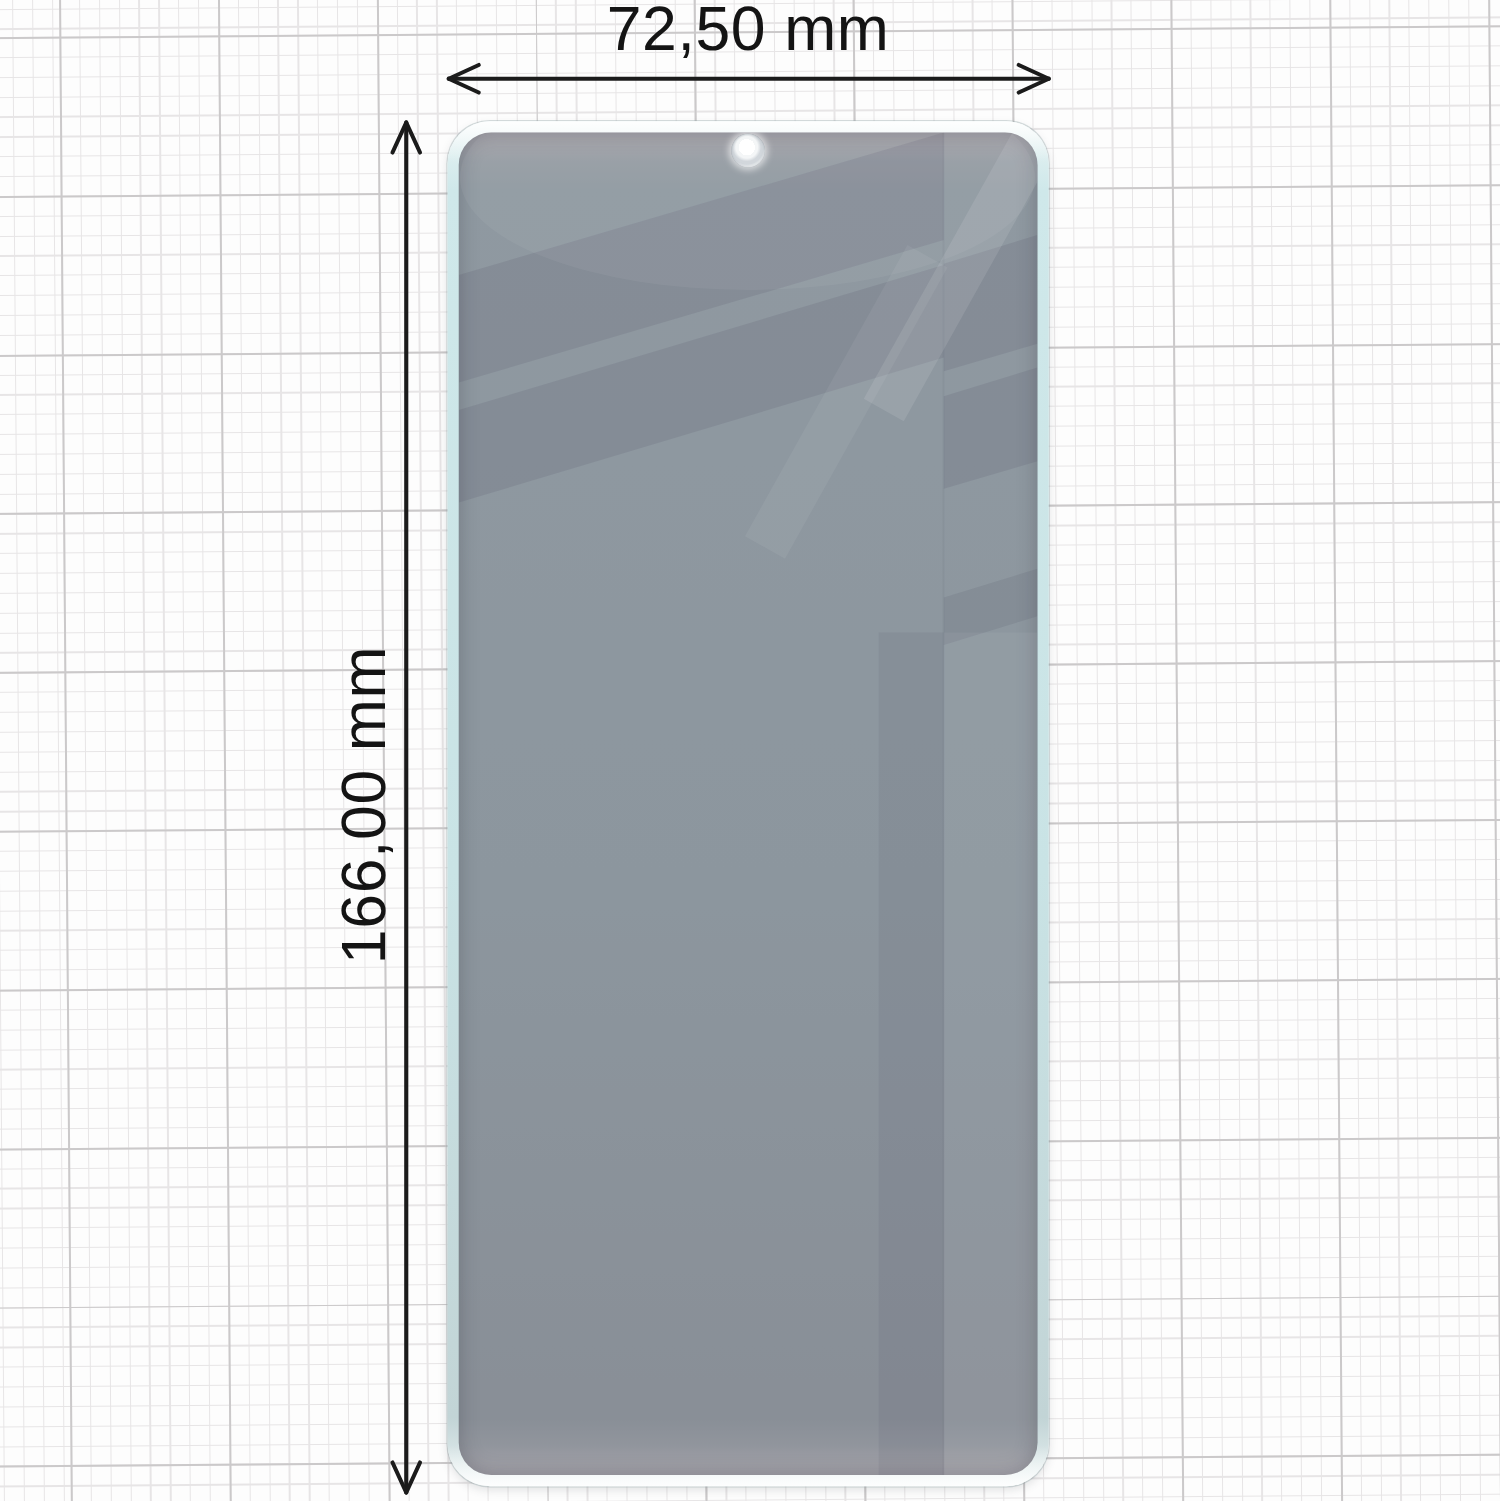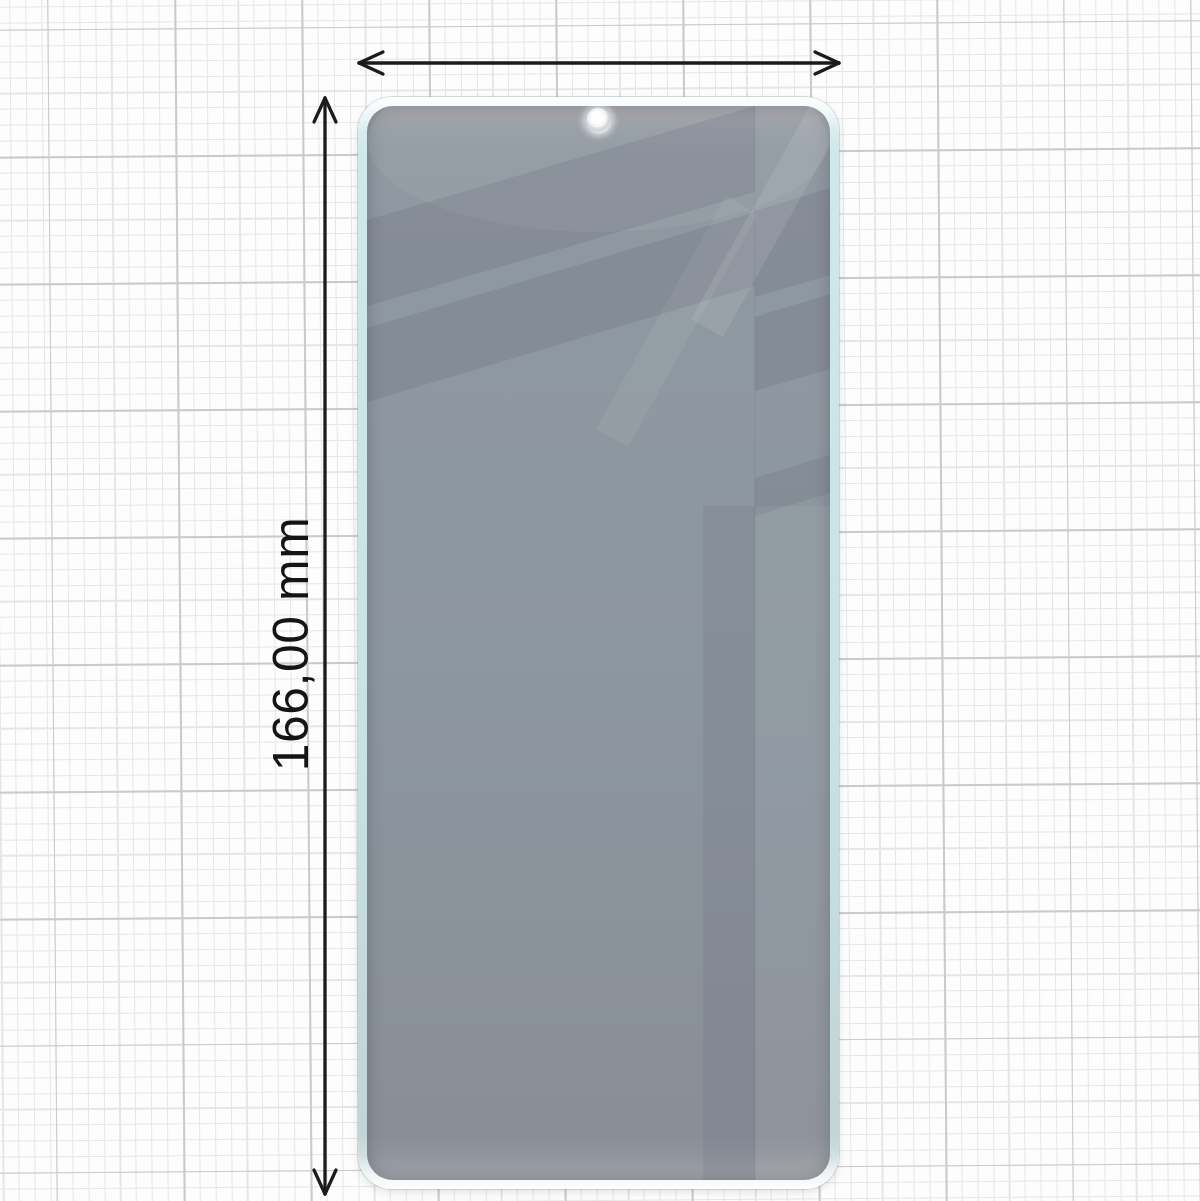--- a/index.html
+++ b/index.html
@@ -81,20 +81,21 @@
         <rect x="388" y="400" width="75" height="674" fill="#ffffff" opacity="0.05"></rect>
 
         <polygon points="324,213 454,-20 486,-2 356,231" fill="#ffffff" opacity="0.10"></polygon>
         <polygon points="229,323 359,90 391,108 261,341" fill="#ffffff" opacity="0.06"></polygon>
         <ellipse cx="231" cy="36" rx="230" ry="90" fill="#ffffff" opacity="0.05"></ellipse>
       </svg>
       <div class="camera-hole"></div>
     </div>
   </div>
 
+  <div class="dim-label width">72,50 mm</div>
   <svg class="arrow-svg" style="left:355px;top:47px;" width="488" height="32" viewBox="0 0 488 32" aria-hidden="true">
     <path d="M4,16 H484"></path>
     <path d="M4,16 L28,5 M4,16 L28,27"></path>
     <path d="M484,16 L460,5 M484,16 L460,27"></path>
   </svg>
 
   <div class="dim-label height">166,00 mm</div>
   <svg class="arrow-svg" style="left:309px;top:94px;" width="32" height="1104" viewBox="0 0 32 1104" aria-hidden="true">
     <path d="M16,4 V1100"></path>
     <path d="M16,4 L5,28 M16,4 L27,28"></path>

